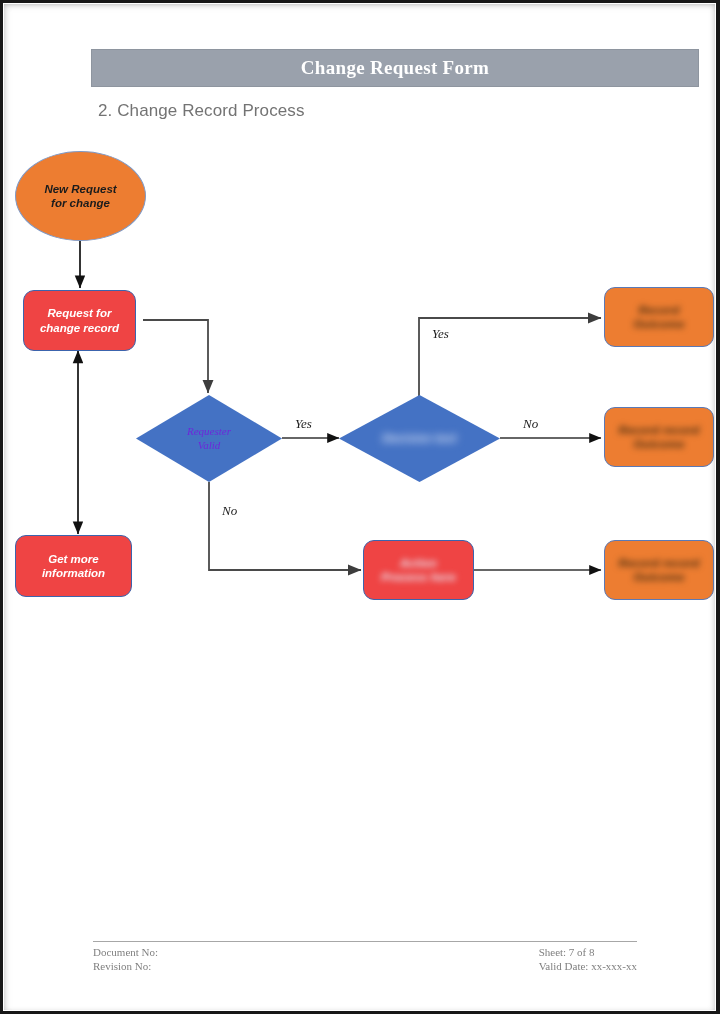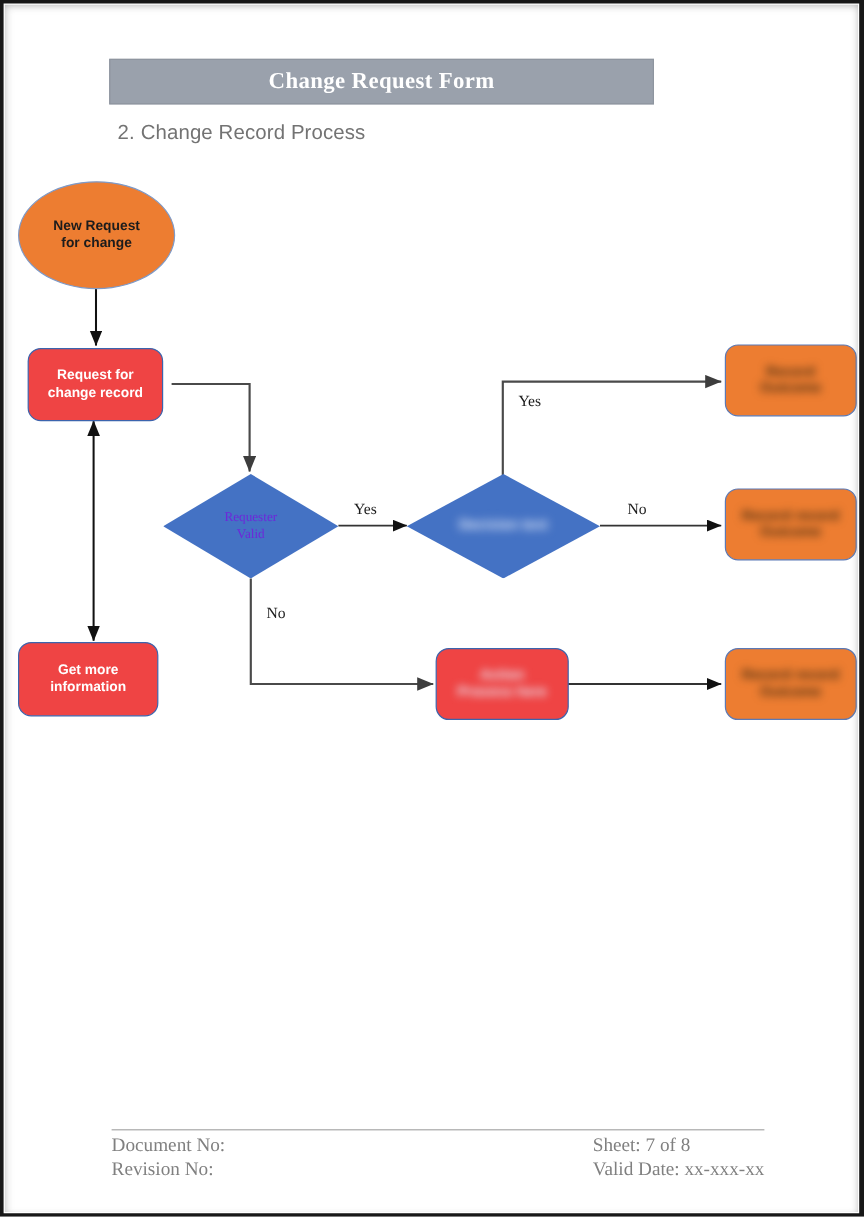--- a/index.html
+++ b/index.html
@@ -34,21 +34,21 @@
     box-shadow: inset 0 0 0 1px #ffffff,
                 inset 3px 3px 7px -2px rgba(120,120,120,0.55),
                 inset -3px 0 6px -2px rgba(120,120,120,0.45);
   }
 
   
   #header-bar {
     position: absolute;
     left: 88px;
     top: 46px;
-    width: 454px;
+    width: 608px;
     height: 38px;
     background: #9aa1ac;
     border: 1px solid #8e959f;
     box-sizing: border-box;
     display: flex;
     align-items: center;
     justify-content: center;
   }
   #header-title {
     color: #ffffff;
@@ -67,20 +67,21 @@
     letter-spacing: 0.1px;
   }
 
   
   #flow {
     position: absolute;
     left: 0;
     top: 0;
     width: 716px;
     height: 1007px;
+    font-style: italic;
   }
   #flow svg {
     position: absolute;
     left: 0;
     top: 0;
     width: 716px;
     height: 1007px;
     overflow: visible;
   }
 
@@ -171,21 +172,21 @@
   #footer {
     position: absolute;
     left: 90px;
     top: 938px;
     width: 544px;
     border-top: 1px solid #a7a7a7;
     padding-top: 3px;
     display: flex;
     justify-content: space-between;
     font-family: "Liberation Serif", "DejaVu Serif", serif;
-    font-size: 16px;
+    font-size: 11px;
     color: #808080;
     line-height: 1.28;
   }
   #footer .col-right { text-align: left; }
 </style>
 </head>
 <body>
 
 <div id="page">
 

